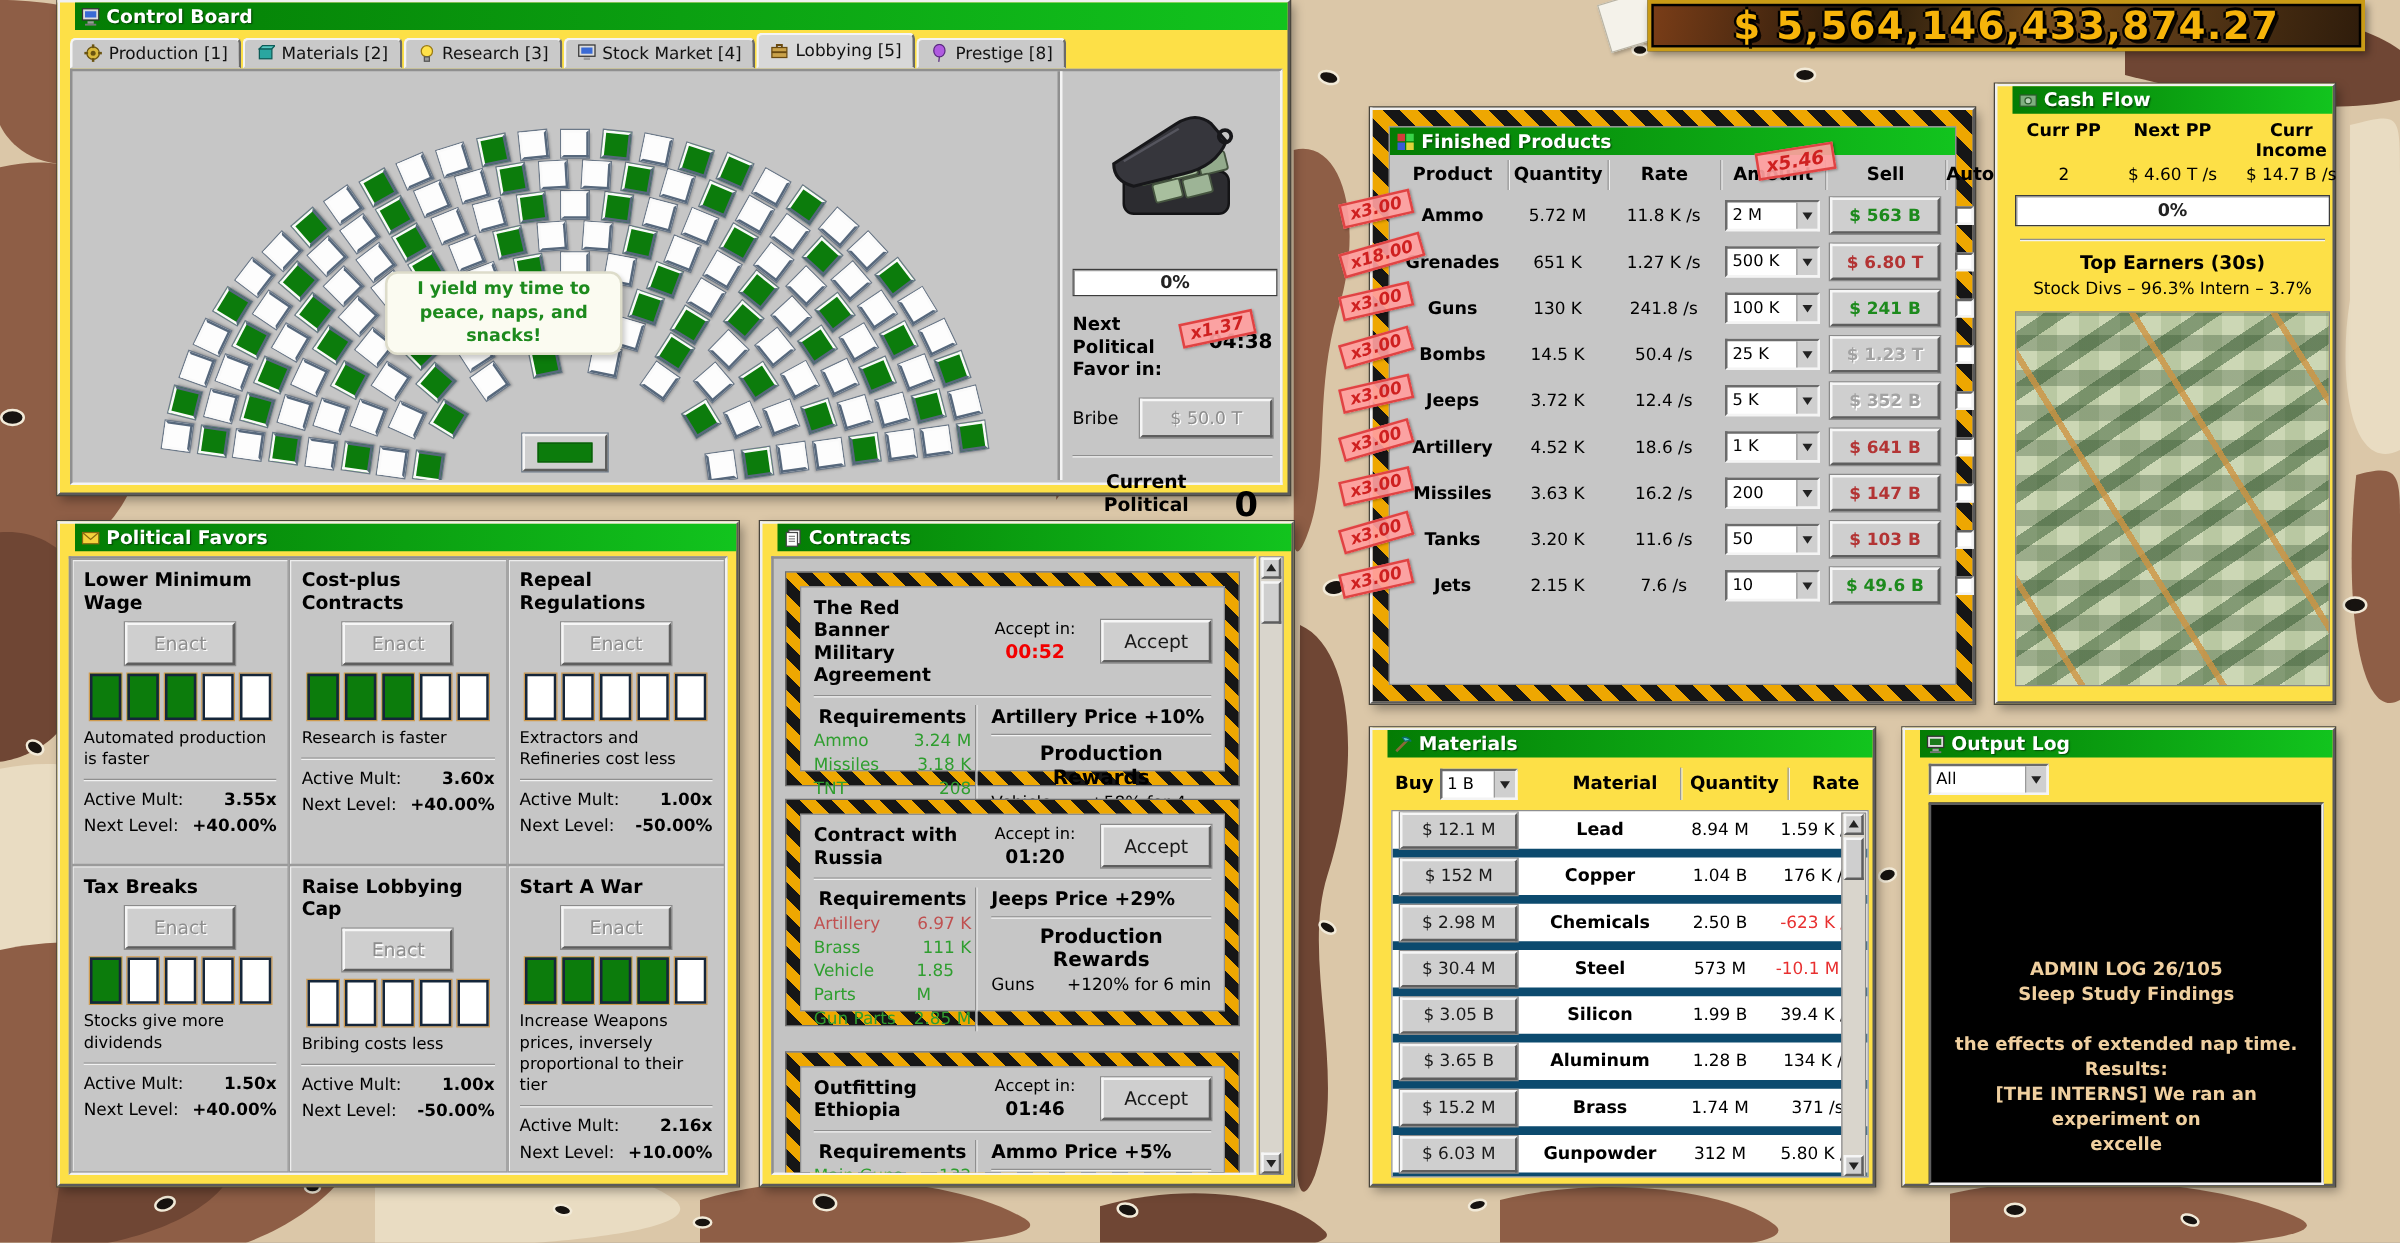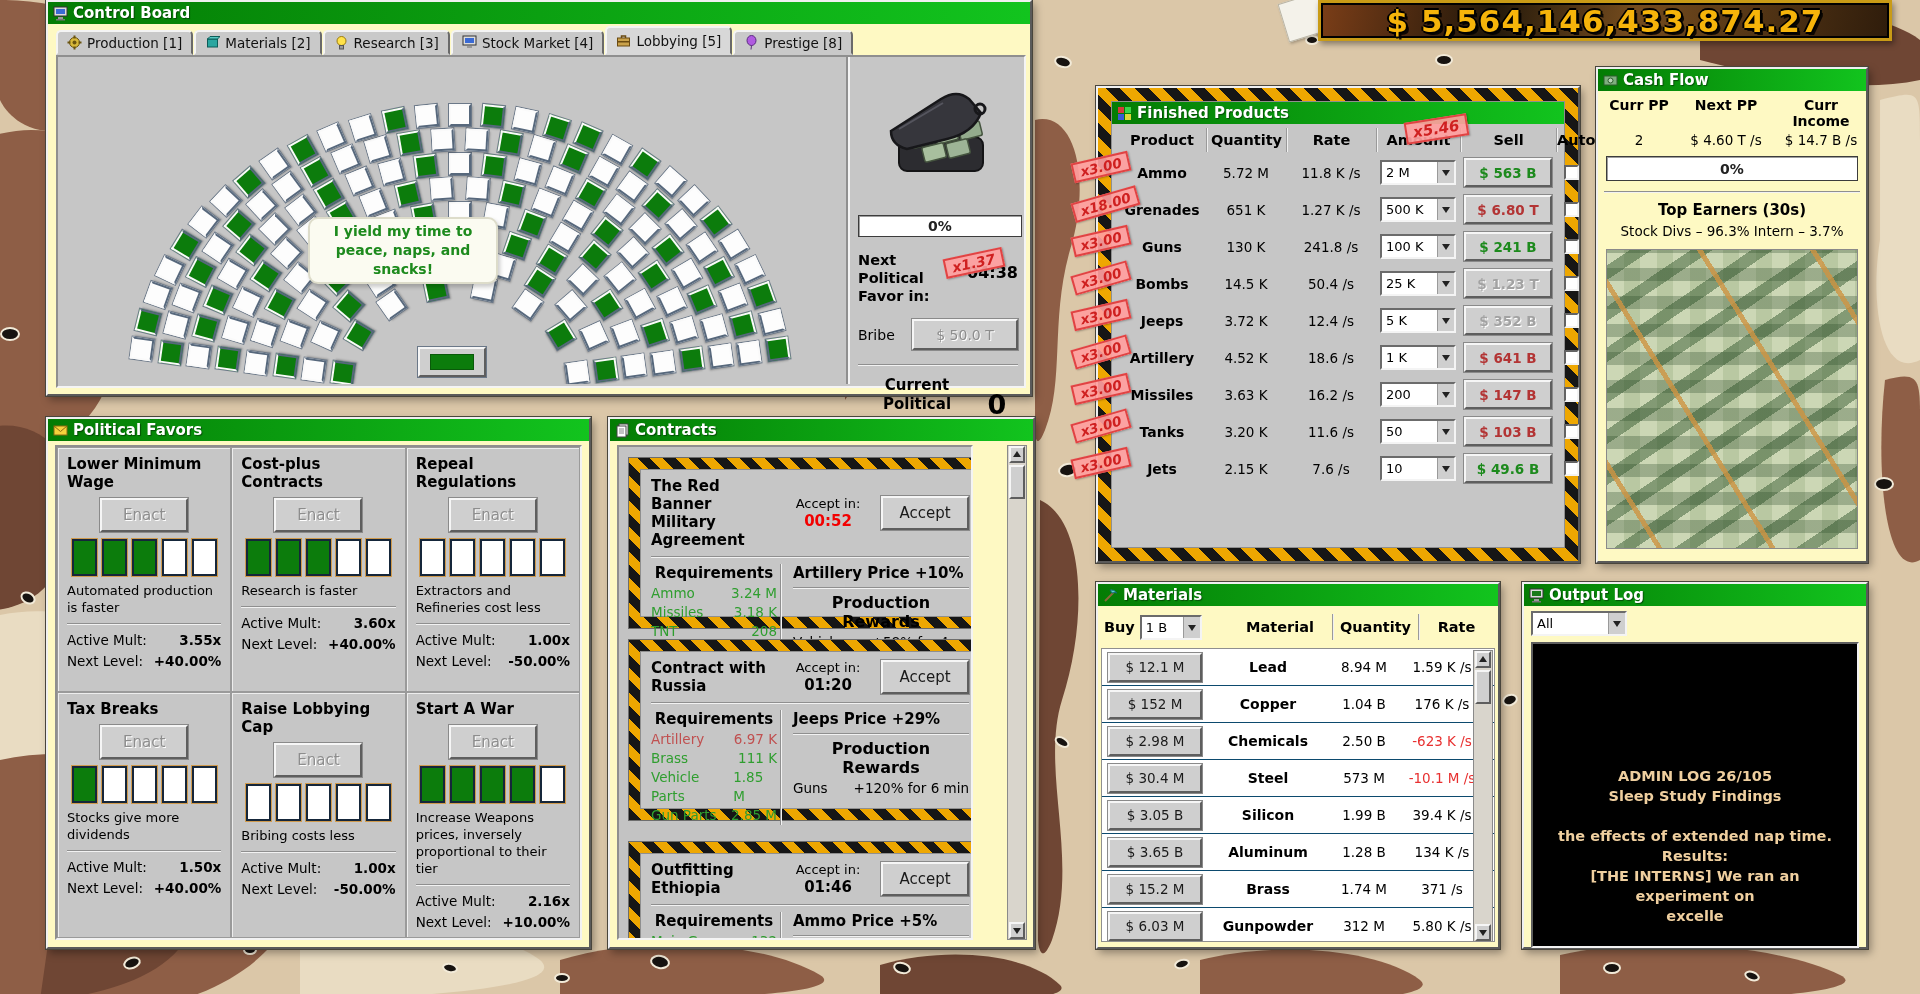--- a/index.html
+++ b/index.html
@@ -1,22 +1,22 @@
 <!DOCTYPE html>
 <html><head>
 <meta charset="utf-8">
 <style>
 * { margin:0; padding:0; box-sizing:border-box; font-family:"DejaVu Sans","Liberation Sans",sans-serif; }
 body { background:#888; }
 #stage { position:relative; width:1920px; height:994px; overflow:hidden; background:#dbc7a8; }
 #camo { position:absolute; left:0; top:0; z-index:0; }
 
 
-.win { position:absolute; background:#fef9c3; border:2px solid; border-color:#f0f0f0 #5a5a5a #5a5a5a #f0f0f0;
-  box-shadow:0 0 0 1px #49453c, 3px 4px 8px rgba(0,0,0,.35); z-index:10; }
+.win { position:absolute; background:#fde047; border:2px solid; border-color:#f0f0f0 #5a5a5a #5a5a5a #f0f0f0;
+  box-shadow:0 0 0 1px #49453c, 3px 4px 8px rgba(0,0,0,.35); z-index:10;padding-left:12px; }
 .tbar { height:22px; display:flex; align-items:center; gap:5px; padding:0 5px;
   background:linear-gradient(90deg,#047c04,#12c41e); color:#fff; font-weight:bold; font-size:15px;
   text-shadow:1px 1px 1px rgba(0,0,0,.45); }
 .ticon { width:15px; height:15px; flex:0 0 auto; }
 .btn { display:inline-flex; align-items:center; justify-content:center; background:#cfcfcf;
   border:2px solid; border-color:#f6f6f6 #5e5e5e #5e5e5e #f6f6f6; box-shadow:0 0 0 1px #8a8a8a;
   font-size:14px; cursor:pointer; color:#1a1a1a; }
 .btn.disabled { color:#8d8d8d; text-shadow:1px 1px 0 #fff; }
 .hr { border-top:1px solid #8f8f8f; border-bottom:1px solid #f2f2f2; }
 .dd { display:inline-flex; height:25px; background:#fff; border:2px solid; border-color:#6b6b6b #f4f4f4 #f4f4f4 #6b6b6b; align-items:center; }
@@ -93,21 +93,21 @@
 .enact { width:88px; height:34px; margin:7px auto 2px; font-size:15px; }
 .pips { display:flex; gap:5px; justify-content:center; margin:5px 0 3px; }
 .pip { width:25px; height:37px; background:#fff; border:2px solid #15263a; box-shadow:0 0 0 1px #cf9a4d; }
 .pip.filled { background:#0c7c0c; }
 .favor-desc { font-size:13px; line-height:17px; margin-top:3px; }
 .f-hr { margin:7px 0 5px; }
 .stat { display:flex; justify-content:space-between; font-size:13.5px; line-height:21px; }
 
 
 #win-contracts { left:608px; top:417px; width:427px; height:532px; }
-.ct-view { position:absolute; left:7px; top:26px; width:356px; bottom:7px; border:2px solid;
+.ct-view { position:absolute; left:7px; top:26px; width:388px; bottom:7px; border:2px solid;
   border-color:#8f8f8f #f4f4f4 #f4f4f4 #8f8f8f; background:#c3c3c3; overflow:hidden; }
 .contract { position:absolute; left:9px; width:364px; border:1px solid #6d6d6d;
   background:repeating-linear-gradient(45deg,#161616 0 9px,#eea701 9px 18px); padding:11px; }
 .c-inner { background:#c6c6c6; border:1px solid #8f8f8f; height:100%; padding:7px 10px 6px; display:flex; flex-direction:column; }
 .c-head { display:grid; grid-template-columns:1fr 94px 94px; align-items:center; }
 .c-title { font-weight:bold; font-size:15px; line-height:18px; padding-right:4px; }
 .c-acc { text-align:center; font-size:13px; }
 .c-time { text-align:center; font-weight:bold; font-size:15px; margin-top:1px; }
 .c-time.red { color:#f20000; }
 .accept { width:88px; height:34px; justify-self:end; font-size:15px; }
@@ -163,21 +163,21 @@
    repeating-linear-gradient(90deg, #ccd7b5 0 17px, #b9c8a2 17px 33px); }
 
 
 #win-materials { left:1096px; top:582px; width:404px; height:367px; }
 .mat-head { display:grid; grid-template-columns:124px 104px 86px 76px; align-items:center; height:42px; padding-left:6px; }
 .mat-head .mh { font-weight:bold; font-size:14.5px; text-align:center; }
 .mat-head .mh + .mh { border-left:1px solid #9a9a9a; box-shadow:inset 1px 0 0 #f0f0f0; line-height:26px; }
 .buy-cell { display:flex; align-items:center; gap:5px; }
 .buy-lab { font-weight:bold; font-size:14.5px; }
 .mat-list { position:relative; margin:0 3px; background:#fff; border:1px solid #8f8f8f; height:294px; overflow:hidden; }
-.mat-row { display:grid; grid-template-columns:112px 108px 84px 72px; align-items:center; height:37px; border-bottom:1px solid #0c4a6e; }
+.mat-row { display:grid; grid-template-columns:112px 108px 84px 72px; align-items:center; height:37px; border-bottom:7px solid #0c4a6e; }
 .buy-btn { width:94px; height:29px; margin-left:6px; font-size:13.5px; background:#cfcfcf; }
 .mat-name { font-weight:bold; font-size:14px; text-align:center; }
 .mat-val { font-size:13.5px; text-align:center; }
 .mat-val.red { color:#e83030; }
 #mat-sb { right:1px; top:1px; height:292px; }
 
 
 #win-log { left:1522px; top:582px; width:346px; height:367px; }
 #log-filter { margin:5px 0 0 7px; width:96px; }
 .log-box { margin:6px 7px 0; background:#000; border:2px solid; border-color:#5e5e5e #f2f2f2 #f2f2f2 #5e5e5e;

